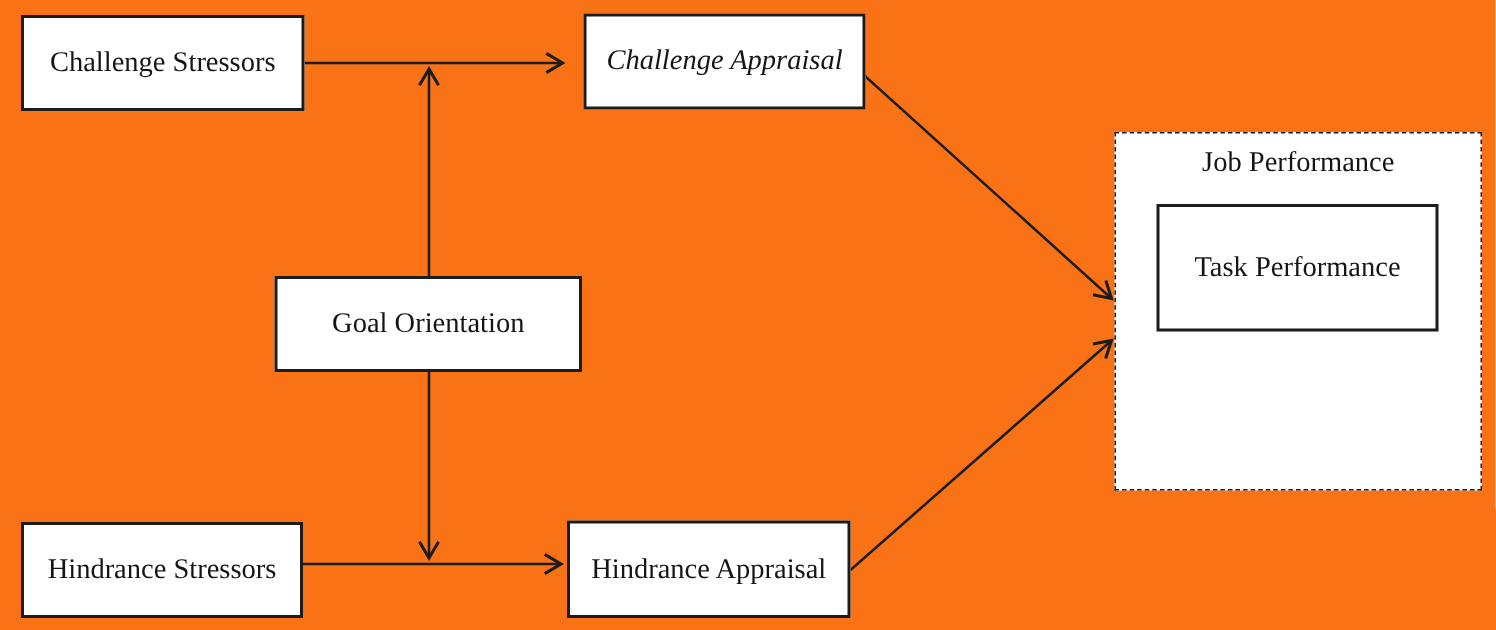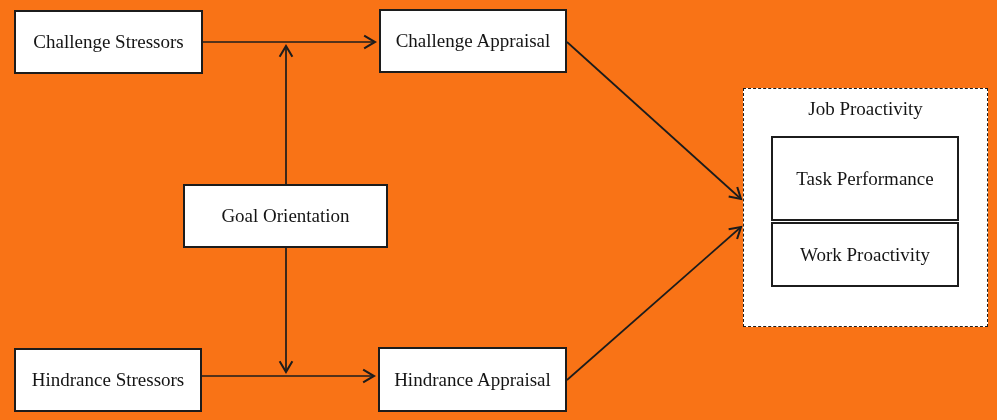--- a/index.html
+++ b/index.html
@@ -33,21 +33,21 @@
     display: flex;
     flex-direction: column;
     align-items: center;
     justify-content: center;
     text-align: center;
     font-size: 19px;
     line-height: 1.25;
     z-index: 2;
   }
   .node-challenge-stressors { left: 14px;  top: 10px;  width: 189px; height: 64px; }
-  .node-challenge-appraisal { left: 379px; top: 9px;   width: 188px; height: 64px; }
+  .node-challenge-appraisal { left: 389px; top: 9px;   width: 188px; height: 64px; font-style: italic; }
   .node-goal-orientation    { left: 183px; top: 184px; width: 205px; height: 64px; }
   .node-hindrance-stressors { left: 14px;  top: 348px; width: 188px; height: 64px; }
   .node-hindrance-appraisal { left: 378px; top: 347px; width: 189px; height: 65px; }
 
   .group-job-performance {
     position: absolute;
     box-sizing: border-box;
     left: 743px;
     top: 88px;
     width: 245px;
@@ -103,24 +103,21 @@
 
   <div class="node node-hindrance-appraisal">
     <span>Hindrance Appraisal</span>
   </div>
 
   <div class="node node-hindrance-stressors">
     <span>Hindrance Stressors</span>
   </div>
 
   <div class="group-job-performance">
-    <div class="group-title">Job Proactivity</div>
+    <div class="group-title">Job Performance</div>
 
     <div class="node node-task-performance">
       <span>Task Performance</span>
     </div>
 
-    <div class="node node-work-proactivity">
-      <span>Work Proactivity</span>
-    </div>
   </div>
 
 </div>
 
 </body></html>

